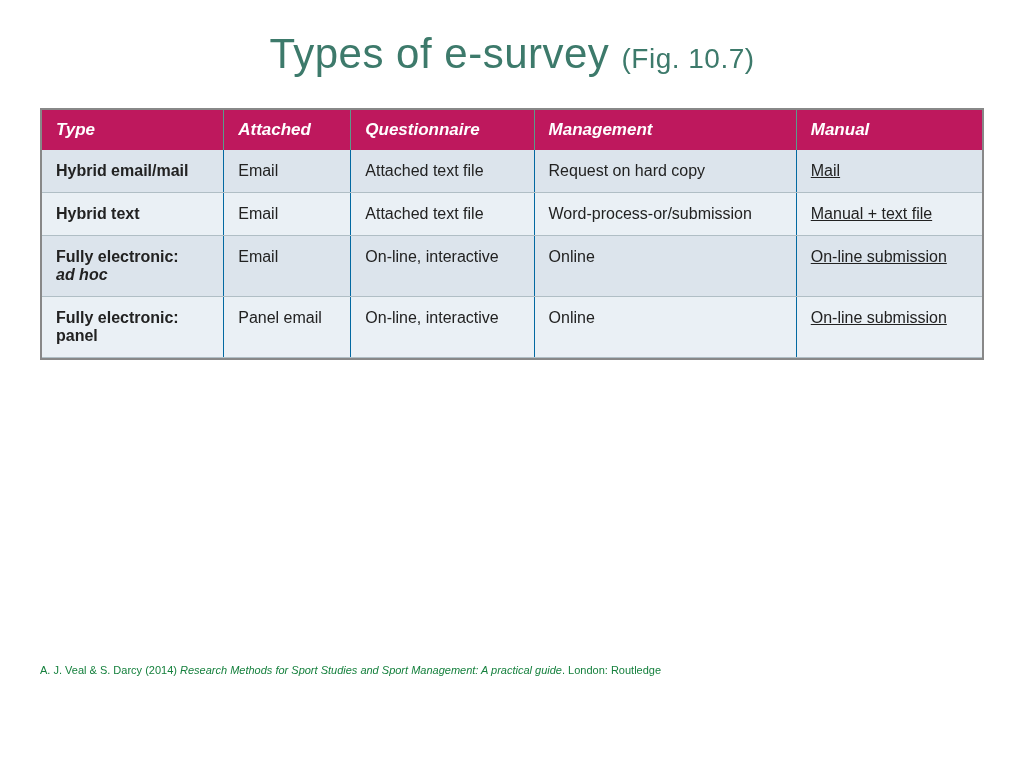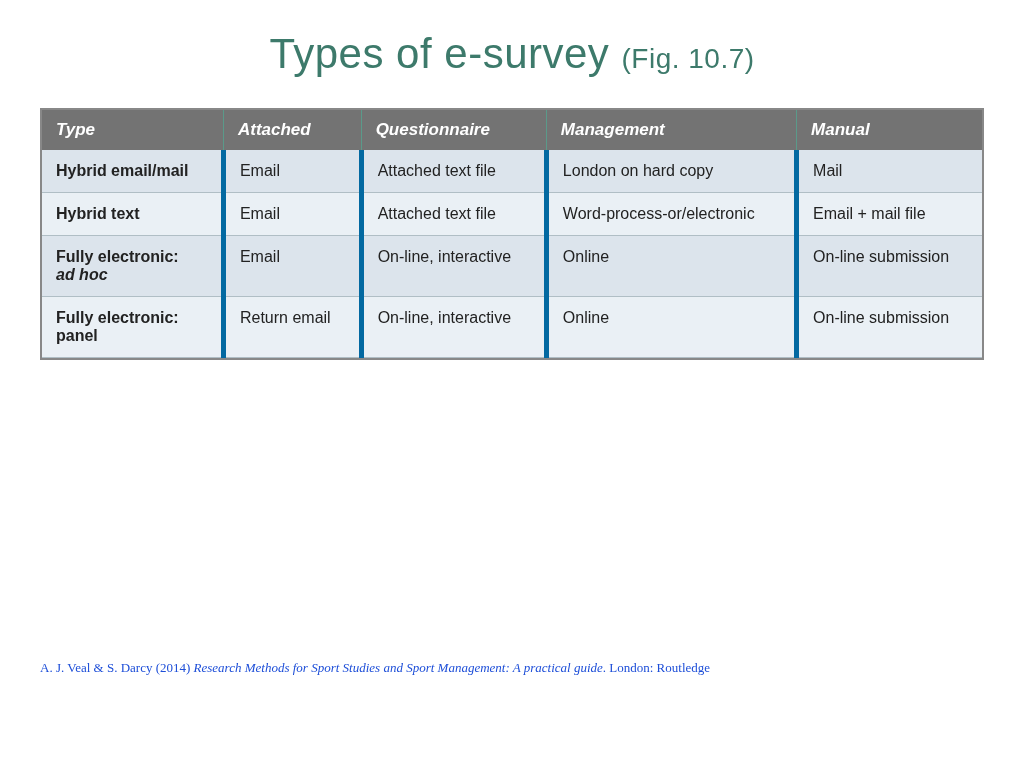--- a/index.html
+++ b/index.html
@@ -47,21 +47,21 @@
       border-collapse: collapse;
       border: 2px solid #888;
     }
 
     table {
       width: 100%;
       border-collapse: collapse;
     }
 
     thead tr {
-      background-color: #737373;
+      background-color: #be185d;
     }
 
     thead th {
       color: #ffffff;
       font-style: italic;
       font-weight: 700;
       font-size: 17px;
       padding: 10px 14px;
       text-align: left;
       border-right: 1px solid #5a9a8a;
@@ -77,43 +77,43 @@
 
     tbody tr:nth-child(even) {
       background-color: #eaf0f5;
     }
 
     tbody td {
       padding: 12px 14px;
       font-size: 16px;
       color: #222;
       vertical-align: top;
-      border-right: 5px solid #0369a1;
+      border-right: 1px solid #0369a1;
       border-bottom: 1px solid #b0bec5;
     }
 
     tbody td:last-child {
       border-right: none;
+      text-decoration: underline;
     }
 
     tbody td.type-col {
       font-weight: 700;
       font-size: 16px;
     }
 
     tbody td.type-col em {
       font-style: italic;
     }
 
     .footer {
       margin-top: auto;
       padding-top: 20px;
-      font-size: 13px;
-      color: #1d4ed8;
-      font-family: Liberation Serif, serif;
+      font-size: 11px;
+      color: #15803d;
     }
 
     .footer em {
       font-style: italic;
     }
   </style>
 </head>
 <body>
 
 <div class="page-container">
@@ -136,50 +136,50 @@
         </tr>
       </thead>
       <tbody>
 
         <tr>
           <td class="type-col">
             <span>Hybrid email/mail</span>
           </td>
           <td>Email</td>
           <td>Attached text file</td>
-          <td>London on hard copy</td>
+          <td>Request on hard copy</td>
           <td>Mail</td>
         </tr>
 
         <tr>
           <td class="type-col">
             <span>Hybrid text</span>
           </td>
           <td>Email</td>
           <td>Attached text file</td>
-          <td>Word-process-or/electronic</td>
-          <td>Email + mail file</td>
+          <td>Word-process-or/submission</td>
+          <td>Manual + text file</td>
         </tr>
 
         <tr>
           <td class="type-col">
             <span>Fully electronic:</span><br>
             <em>ad hoc</em>
           </td>
           <td>Email</td>
           <td>On-line, interactive</td>
           <td>Online</td>
           <td>On-line submission</td>
         </tr>
 
         <tr>
           <td class="type-col">
             Fully electronic:<br>panel
           </td>
-          <td>Return email</td>
+          <td>Panel email</td>
           <td>On-line, interactive</td>
           <td>Online</td>
           <td>On-line submission</td>
         </tr>
       </tbody>
     </table>
   </div>
 
   <div class="footer">
     <span>A. J. Veal &amp; S. Darcy (2014) </span><em>Research Methods for Sport Studies and Sport Management: A practical guide</em><span>. London: Routledge</span>

